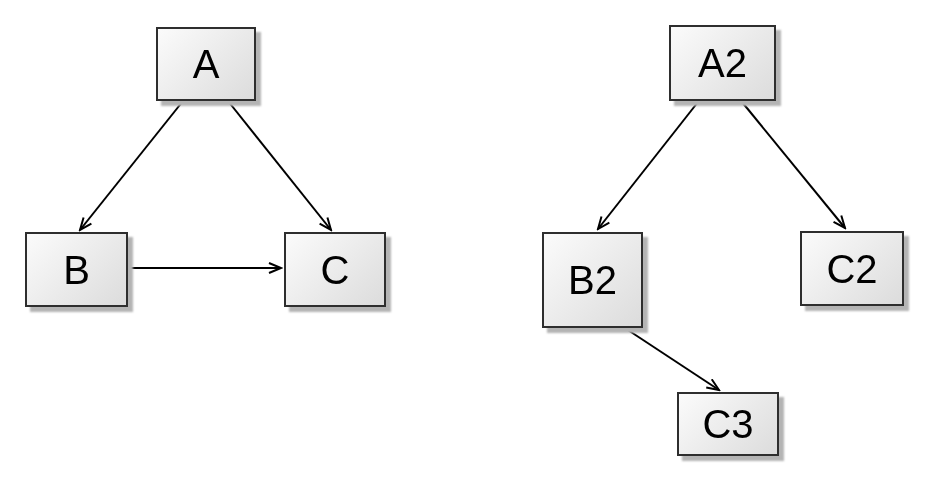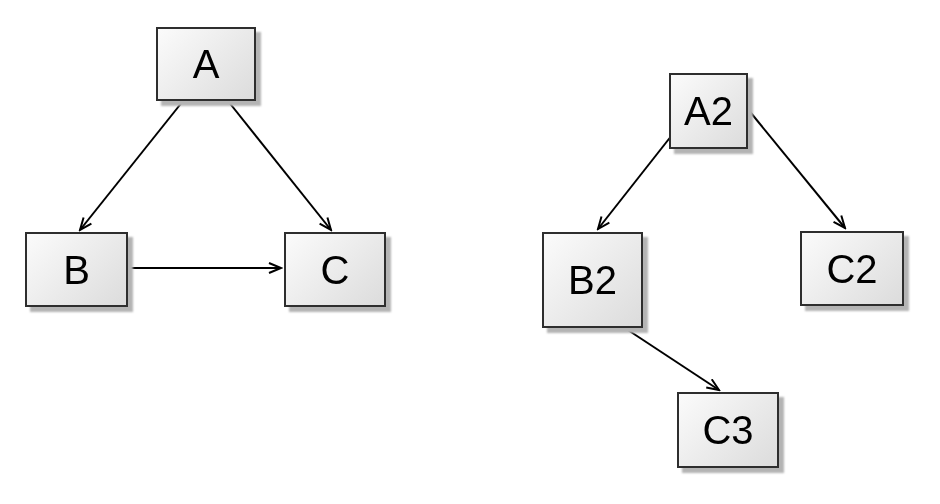--- a/index.html
+++ b/index.html
@@ -66,26 +66,26 @@
   <div id="nodes-layer">
       <div class="node" style="left: 156px; top: 27px; width: 100px; height: 74px;">
         <span class="node-label">A</span>
       </div>
       <div class="node" style="left: 25px; top: 232px; width: 103px; height: 75px;">
         <span class="node-label">B</span>
       </div>
       <div class="node" style="left: 284px; top: 232px; width: 102px; height: 75px;">
         <span class="node-label">C</span>
       </div>
-      <div class="node" style="left: 669px; top: 25px; width: 79px; height: 76px; margin-top: 48px;">
+      <div class="node" style="left: 669px; top: 25px; width: 107px; height: 76px;">
         <span class="node-label">A2</span>
       </div>
       <div class="node" style="left: 542px; top: 232px; width: 101px; height: 96px;">
         <span class="node-label">B2</span>
       </div>
       <div class="node" style="left: 800px; top: 231px; width: 104px; height: 75px;">
         <span class="node-label">C2</span>
       </div>
-      <div class="node" style="left: 677px; top: 392px; width: 102px; height: 76px;">
+      <div class="node" style="left: 677px; top: 392px; width: 102px; height: 64px;">
         <span class="node-label">C3</span>
       </div>
     </div>
 </div>
 
 </body></html>

